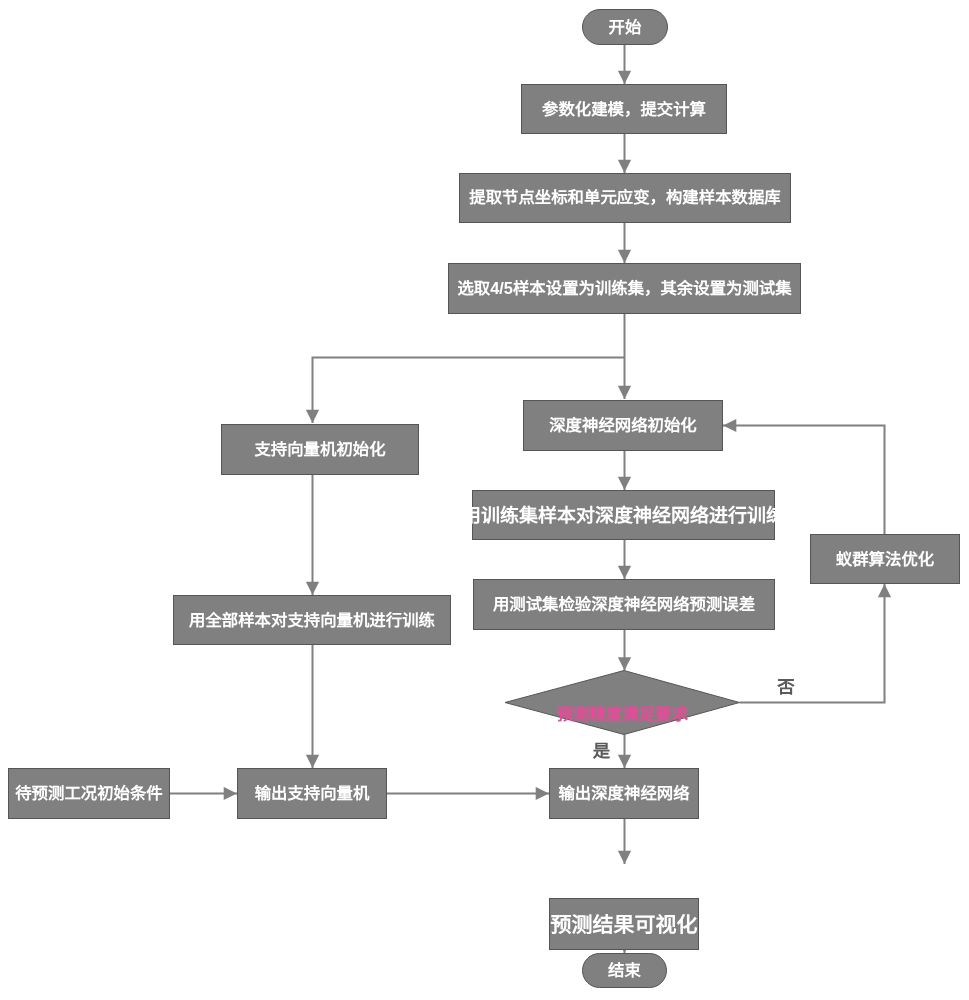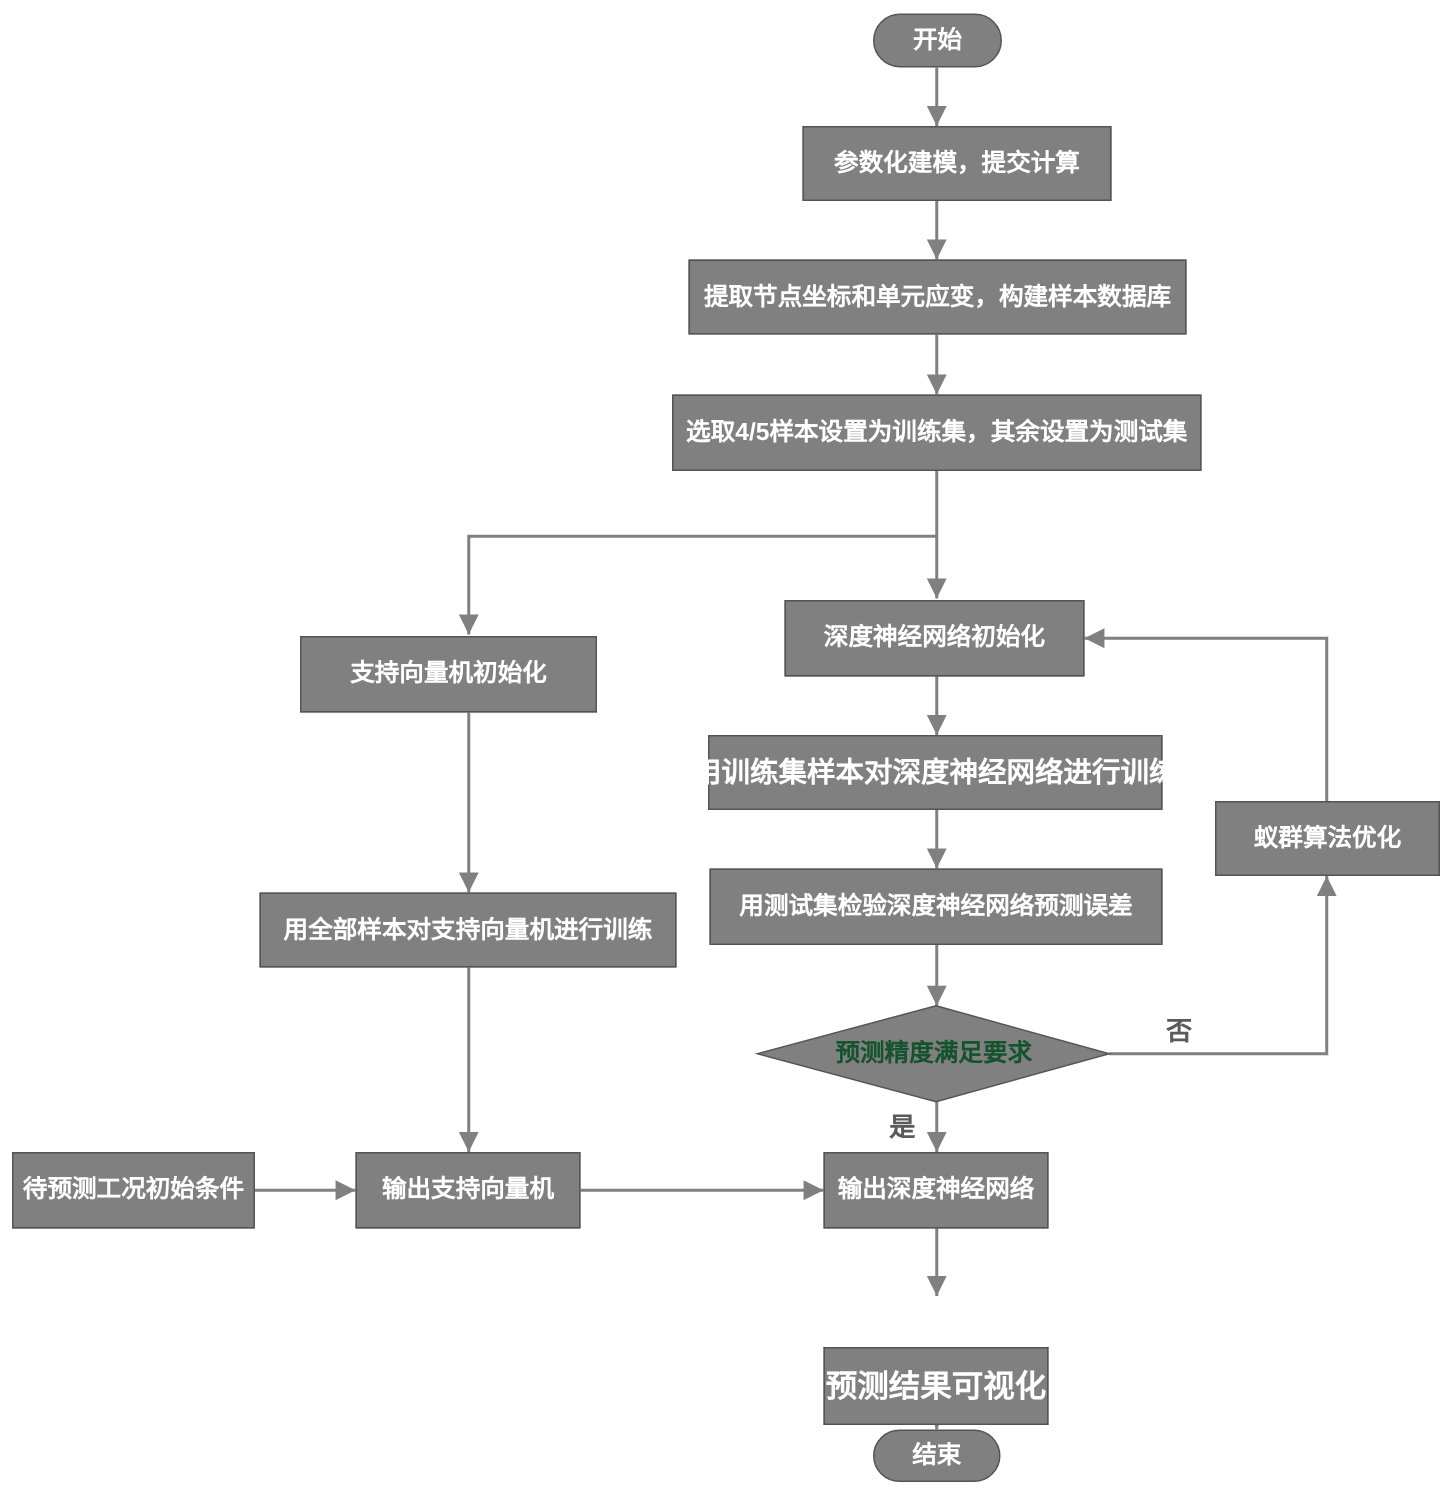--- a/index.html
+++ b/index.html
@@ -6,22 +6,22 @@
   body{width:969px;height:1000px;overflow:hidden;
        font-family:"Liberation Sans", sans-serif;}
   #stage{position:relative;width:969px;height:1000px;background:#fff;
          filter:opacity(1);}
   #edges{position:absolute;left:0;top:0;}
   .node{position:absolute;box-sizing:border-box;display:flex;align-items:center;
         justify-content:center;background:#808080;border:1px solid #555555;
         color:#ffffff;font-weight:700;white-space:nowrap;line-height:1;
         letter-spacing:0px;}
   .pill{border-radius:999px;}
-  .dlabel{position:absolute;color:#14532d;font-weight:700;white-space:nowrap;
-        display:flex;align-items:center;justify-content:center;line-height:1;}
+  .dlabel{position:absolute;color:#ec4899;font-weight:700;white-space:nowrap;
+        display:flex;align-items:center;justify-content:center;line-height:1;margin-top:12px;}
   .elabel{position:absolute;color:#5a5a5a;font-weight:600;white-space:nowrap;
         display:flex;align-items:center;justify-content:center;line-height:1;}
 </style>
 </head>
 <body lang="zh-CN">
 
 <div id="stage">
 
 <svg id="edges" width="969" height="1000">
   <defs>
@@ -46,27 +46,27 @@
     <path d="M739.5,702.5 L884.5,702.5 L884.5,584" marker-end="url(#ah)"></path>
     <path d="M884.5,534 L884.5,425.5 L723,425.5" marker-end="url(#ah)"></path>
     <path d="M624.5,818 L624.5,864" marker-end="url(#ah)"></path>
     <path d="M624.5,915 L624.5,953" marker-end="url(#ah)"></path>
   </g>
   <polygon points="624,670.5 739.5,702.5 624,734.5 505,702.5" fill="#808080" stroke="#555555" stroke-width="1"></polygon>
 </svg>
 
 <div class="node pill" style="left:582px;top:9px;width:86px;height:36px;font-size:16.4px;">开始</div>
 
-<div class="node" style="left:521px;top:84px;width:206px;height:50px;font-size:16.4px;margin-left:14px;">参数化建模，提交计算</div>
+<div class="node" style="left:521px;top:84px;width:206px;height:50px;font-size:16.4px;">参数化建模，提交计算</div>
 
 <div class="node" style="left:459px;top:173px;width:332px;height:50px;font-size:16.4px;font-family:Liberation Serif, serif;">提取节点坐标和单元应变，构建样本数据库</div>
 
 <div class="node" style="left:448px;top:263px;width:353px;height:51px;font-size:16.4px;">选取4/5样本设置为训练集，其余设置为测试集</div>
 
-<div class="node" style="left:200px;top:424px;width:198px;height:51px;font-size:16.4px;">支持向量机初始化</div>
+<div class="node" style="left:221px;top:424px;width:198px;height:51px;font-size:16.4px;">支持向量机初始化</div>
 
 <div class="node" style="left:523px;top:400px;width:200px;height:51px;font-size:16.4px;">深度神经网络初始化</div>
 
 <div class="node" style="left:472px;top:490px;width:303px;height:50px;font-size:19px;">用训练集样本对深度神经网络进行训练</div>
 
 <div class="node" style="left:173px;top:595px;width:278px;height:50px;font-size:16.4px;">用全部样本对支持向量机进行训练</div>
 
 <div class="node" style="left:810px;top:534px;width:150px;height:50px;font-size:16.4px;">蚁群算法优化</div>
 
 <div class="node" style="left:473px;top:579px;width:302px;height:51px;font-size:16.4px;">用测试集检验深度神经网络预测误差</div>

